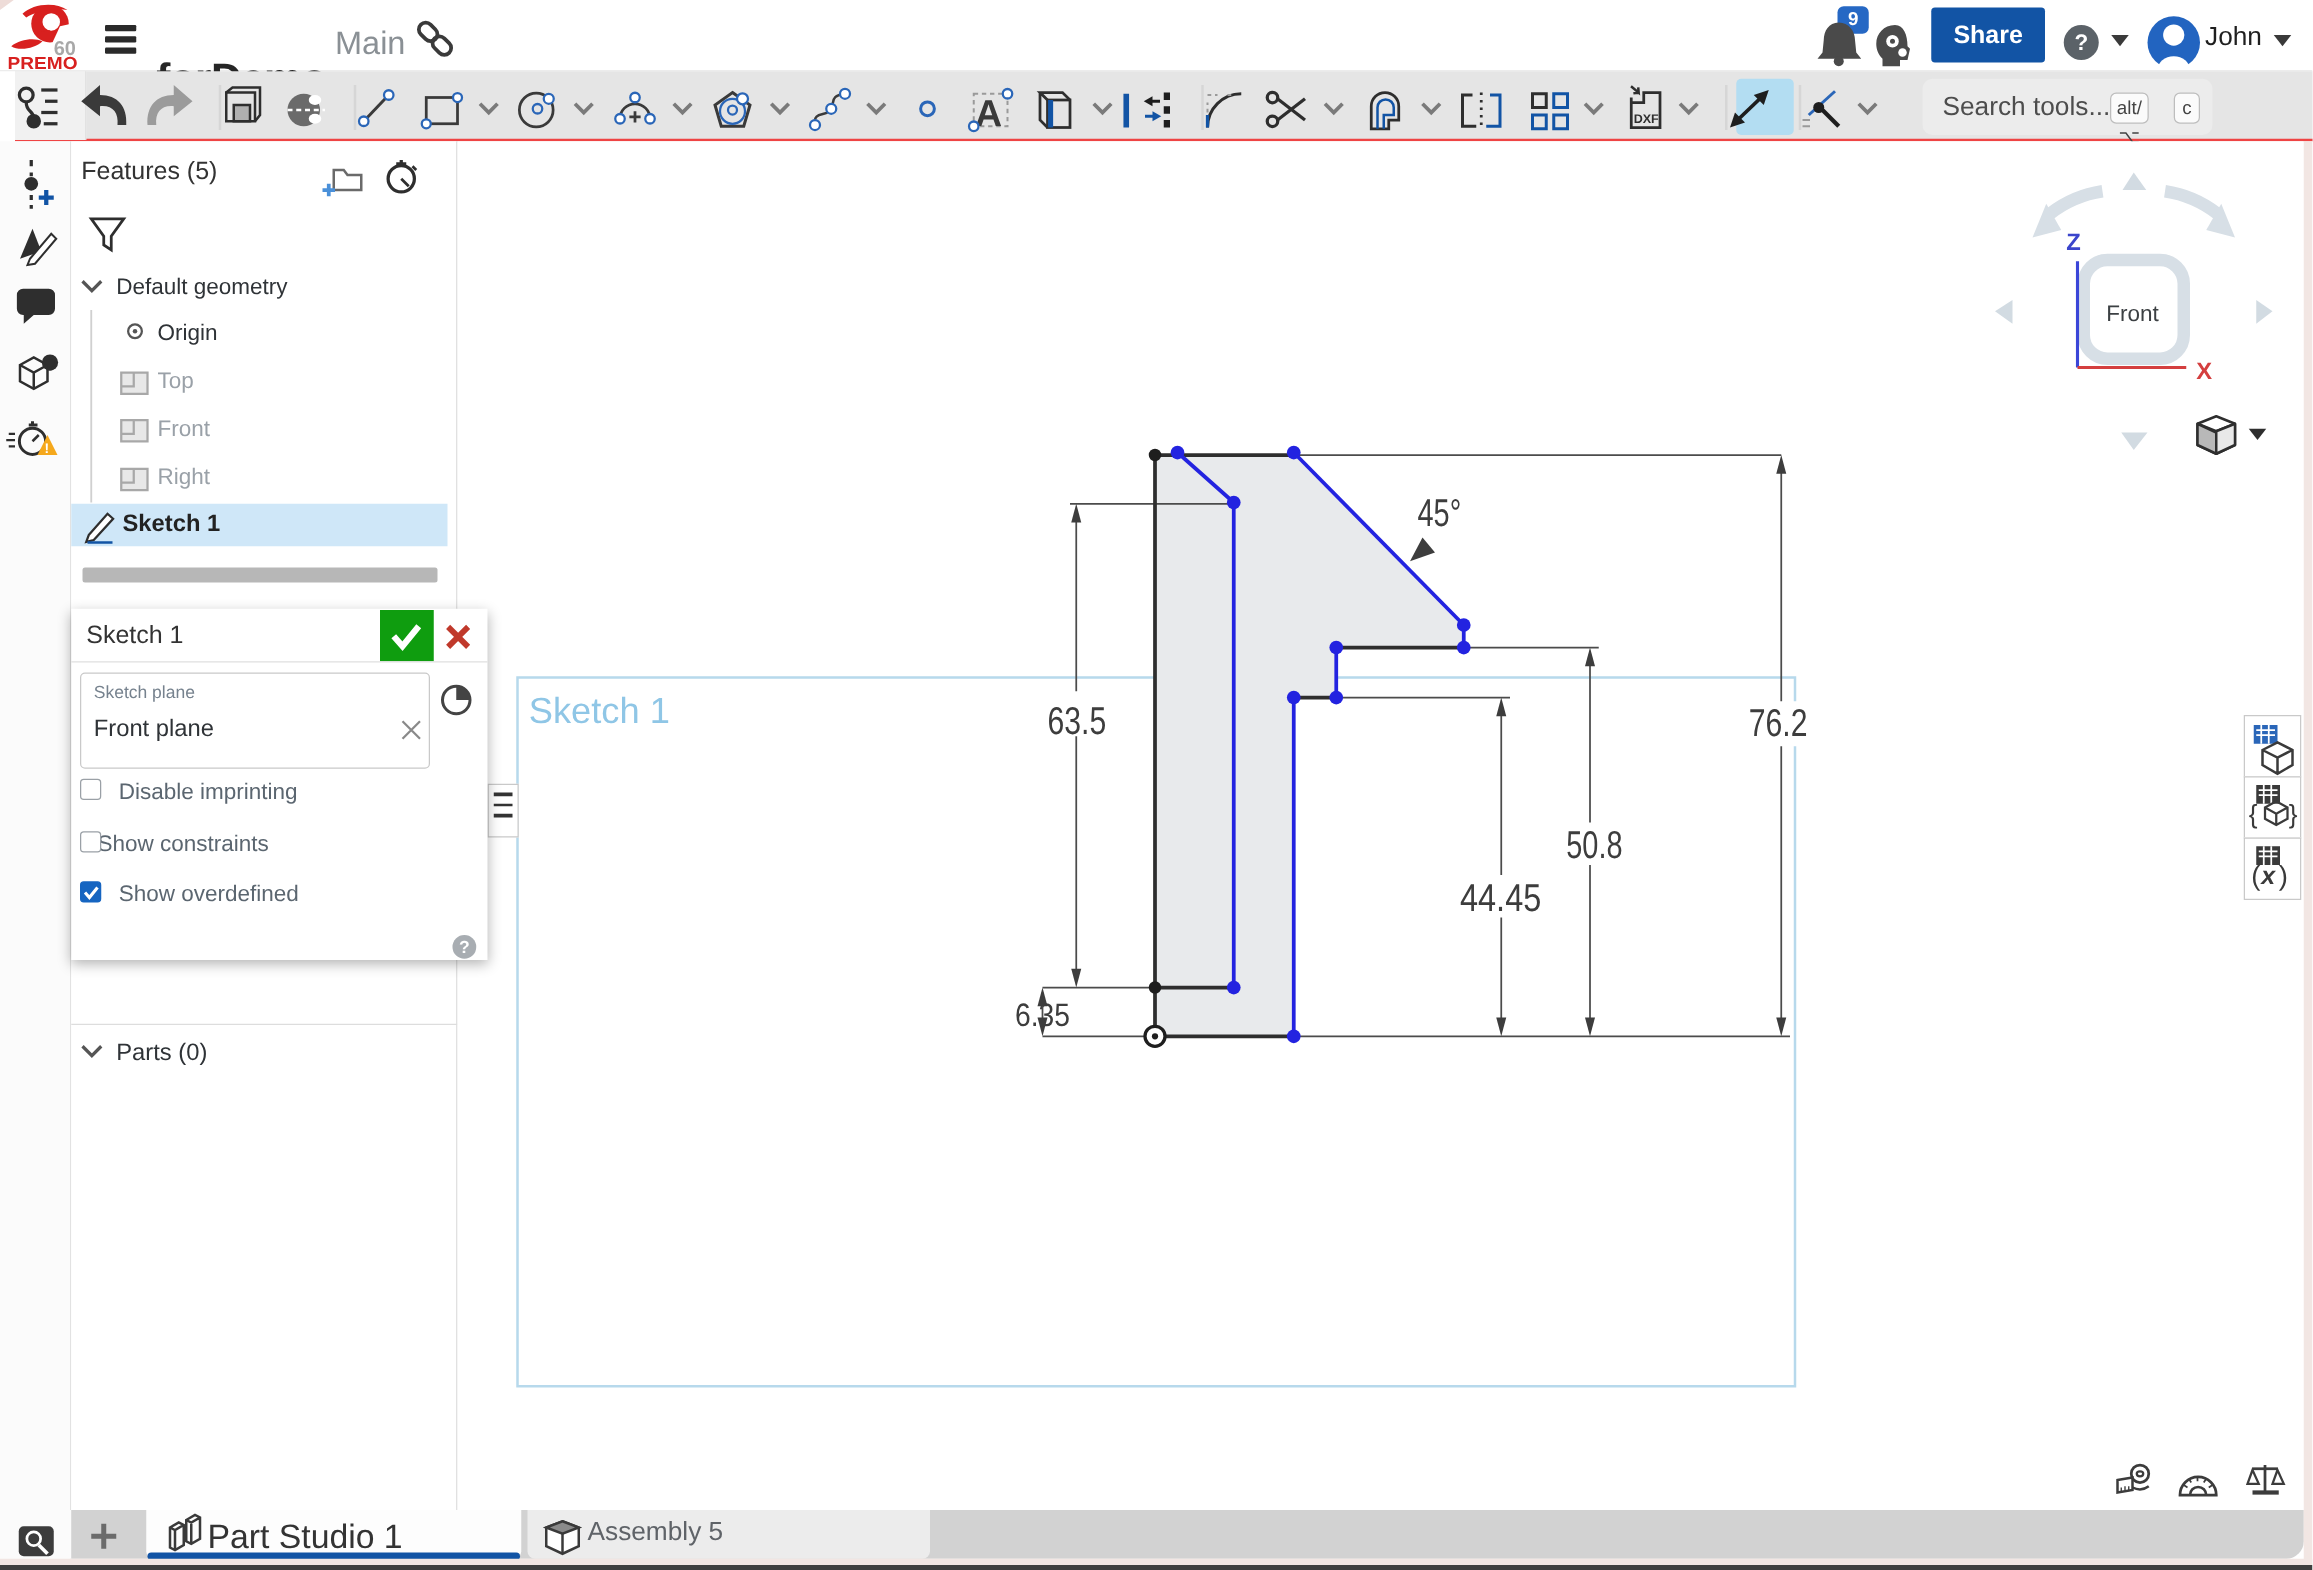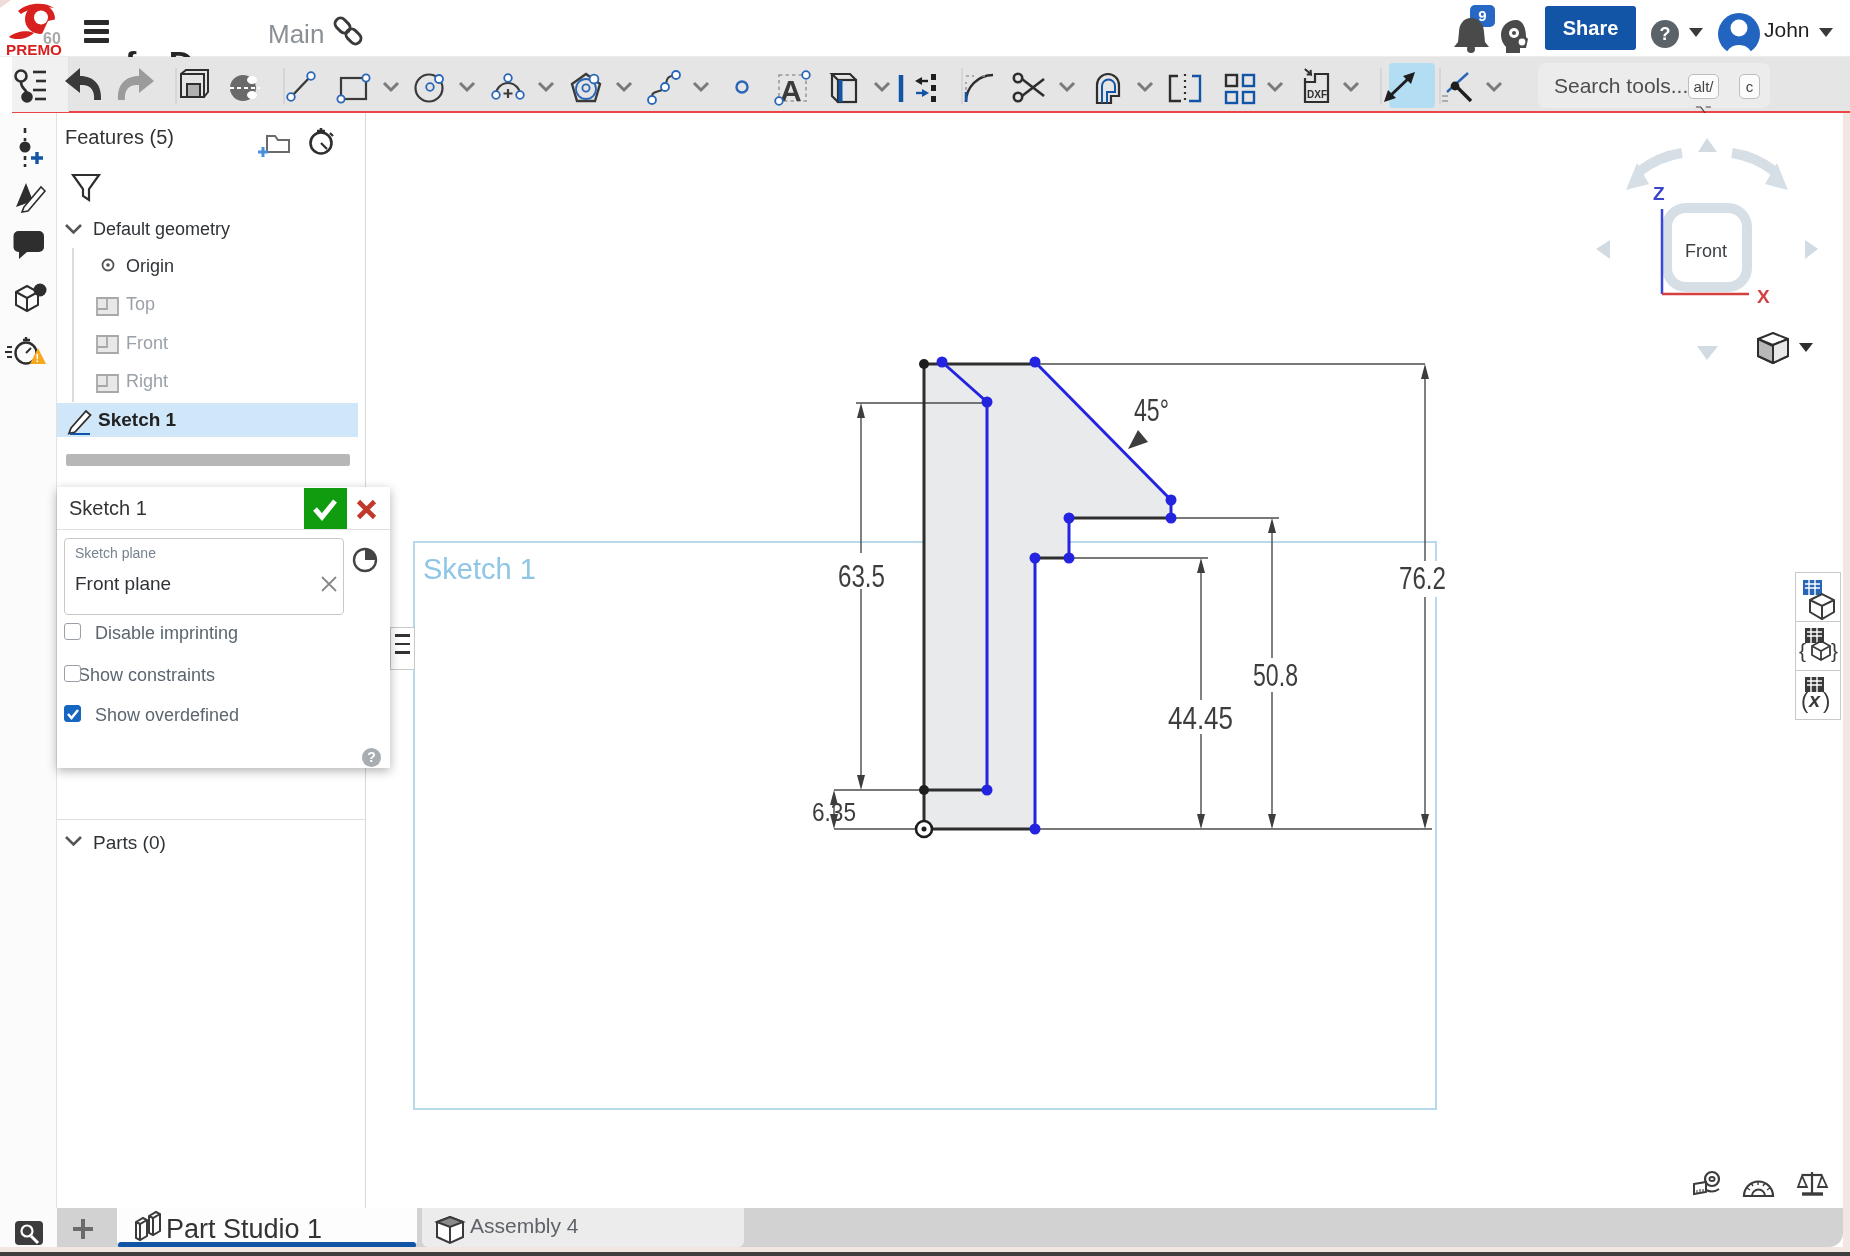--- a/index.html
+++ b/index.html
@@ -284,21 +284,21 @@
     <div id="qmark">?</div>
   </div>
 
   <div id="sbottom"></div>
   <div id="tabbar">
     <div id="tab1">
         <span>Part Studio 1</span>
         <div class="blue"></div>
       </div>
     <div id="tab2">
-        <span>Assembly 4</span>
+        <span>Assembly 5</span>
       </div>
   </div>
   <div id="pinkcol"></div>
   <div id="pinkrow"></div>
   <div id="darkrow"></div>
 
   <svg class="abs" id="icons" style="left:0;top:0;pointer-events:none" width="1850" height="1256" viewBox="0 0 1850 1256">
 
     <g>
       <polygon points="0,0 11,0 0,8" fill="#eedcd8"></polygon>

